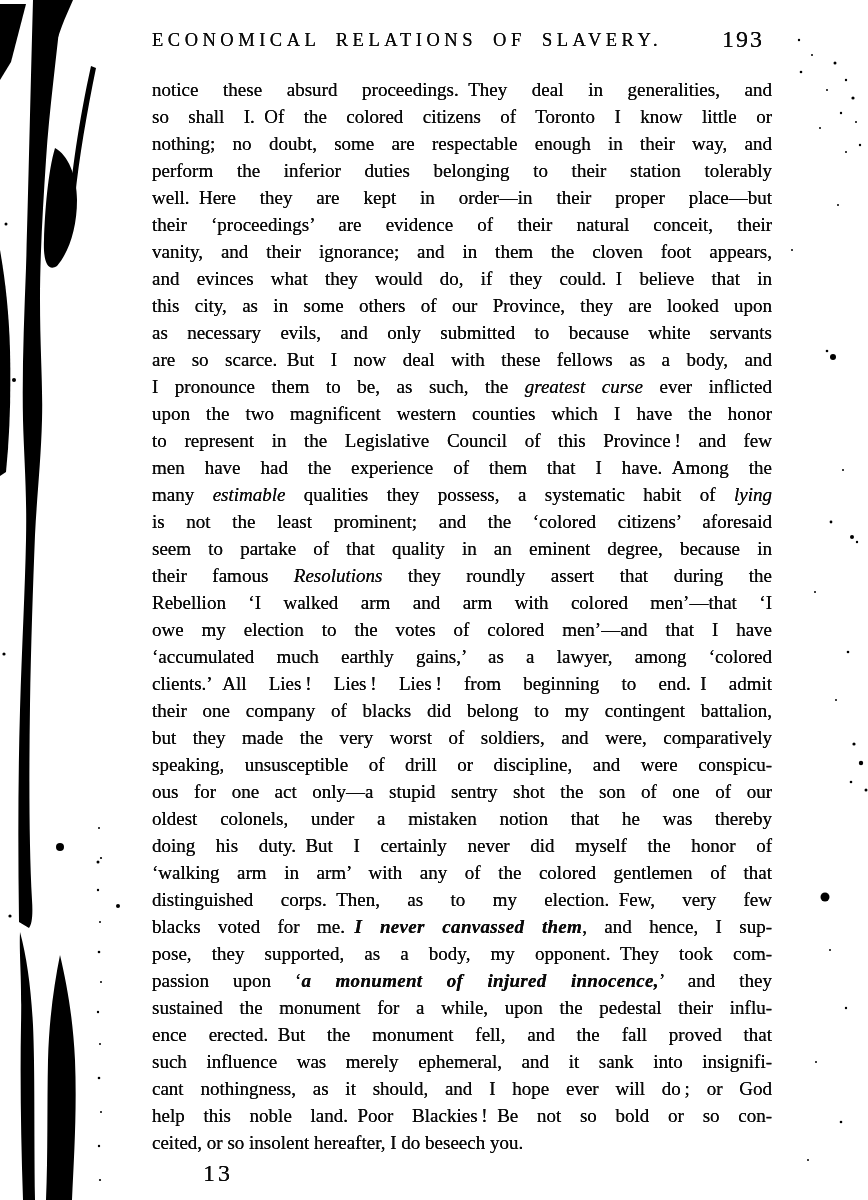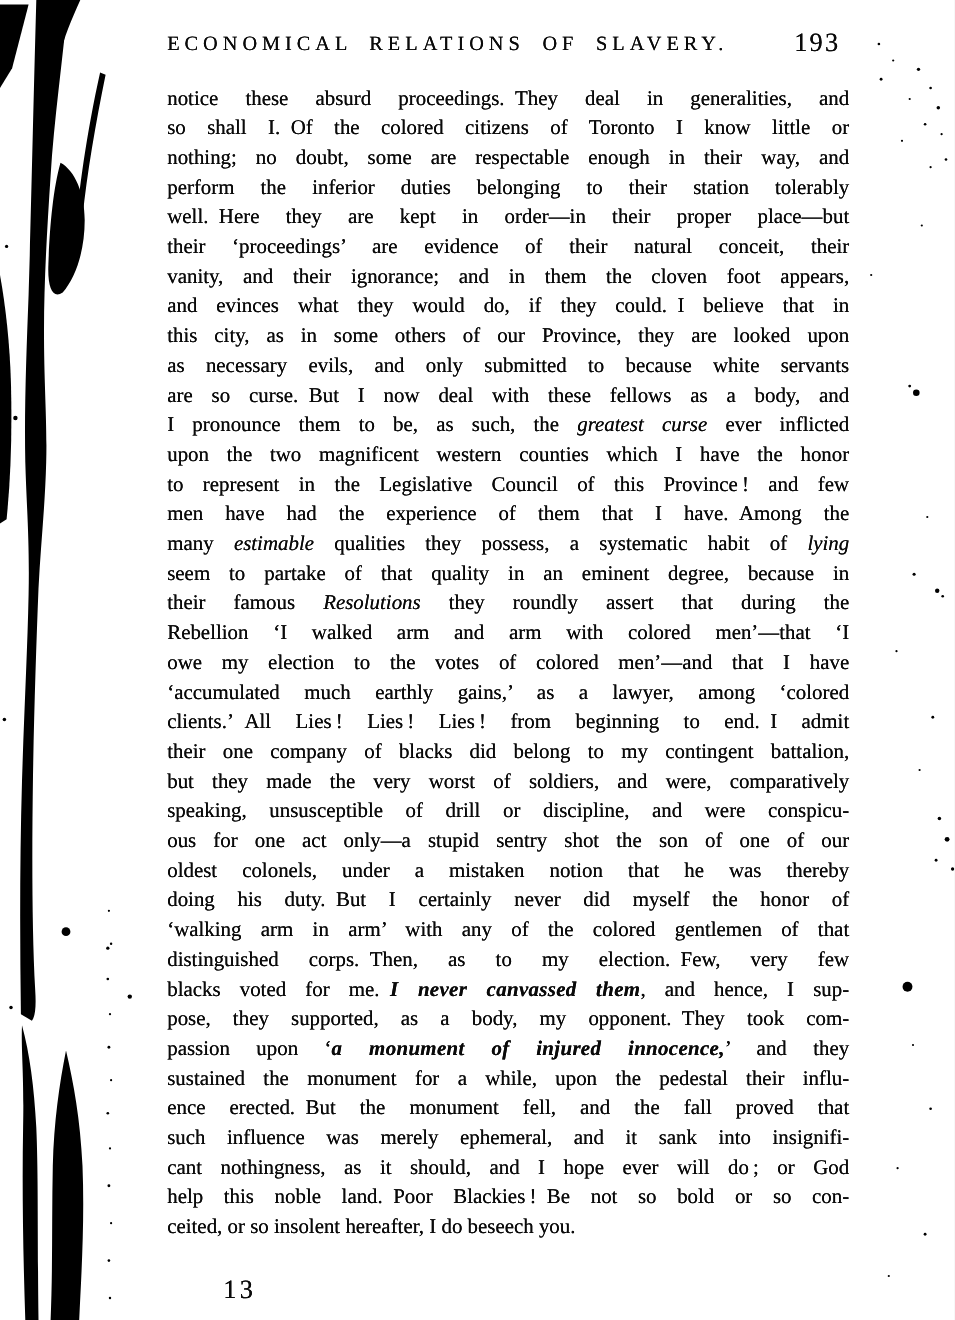--- a/index.html
+++ b/index.html
@@ -154,26 +154,27 @@
       <div class="line"><span>notice these absurd proceedings. They deal in generalities, and</span></div>
       <div class="line"><span>so shall I. Of the colored citizens of Toronto I know little or</span></div>
       <div class="line"><span>nothing; no doubt, some are respectable enough in their way, and</span></div>
       <div class="line"><span>perform the inferior duties belonging to their station tolerably</span></div>
       <div class="line"><span>well. Here they are kept in order—in their proper place—but</span></div>
       <div class="line"><span>their ‘proceedings’ are evidence of their natural conceit, their</span></div>
       <div class="line"><span>vanity, and their ignorance; and in them the cloven foot appears,</span></div>
       <div class="line"><span>and evinces what they would do, if they could. I believe that in</span></div>
       <div class="line"><span>this city, as in some others of our Province, they are looked upon</span></div>
       <div class="line"><span>as necessary evils, and only submitted to because white servants</span></div>
-      <div class="line"><span>are so curse. But I now deal with these fellows as a body, and</span></div>
+      <div class="line"><span>are so scarce. But I now deal with these fellows as a body, and</span></div>
       <div class="line"><span>I pronounce them to be, as such, the </span><span class="i">greatest curse</span><span> ever inflicted</span></div>
       <div class="line"><span>upon the two magnificent western counties which I have the honor</span></div>
       <div class="line"><span>to represent in the Legislative Council of this Province ! and few</span></div>
       <div class="line"><span>men have had the experience of them that I have. Among the</span></div>
       <div class="line"><span>many </span><span class="i">estimable</span><span> qualities they possess, a systematic habit of </span><span class="i">lying</span></div>
+      <div class="line"><span>is not the least prominent; and the ‘colored citizens’ aforesaid</span></div>
       <div class="line"><span>seem to partake of that quality in an eminent degree, because in</span></div>
       <div class="line"><span>their famous </span><span class="i">Resolutions</span><span> they roundly assert that during the</span></div>
       <div class="line"><span>Rebellion ‘I walked arm and arm with colored men’—that ‘I</span></div>
       <div class="line"><span>owe my election to the votes of colored men’—and that I have</span></div>
       <div class="line"><span>‘accumulated much earthly gains,’ as a lawyer, among ‘colored</span></div>
       <div class="line"><span>clients.’ All Lies ! Lies ! Lies ! from beginning to end. I admit</span></div>
       <div class="line"><span>their one company of blacks did belong to my contingent battalion,</span></div>
       <div class="line"><span>but they made the very worst of soldiers, and were, comparatively</span></div>
       <div class="line"><span>speaking, unsusceptible of drill or discipline, and were conspicu-</span></div>
       <div class="line"><span>ous for one act only—a stupid sentry shot the son of one of our</span></div>

